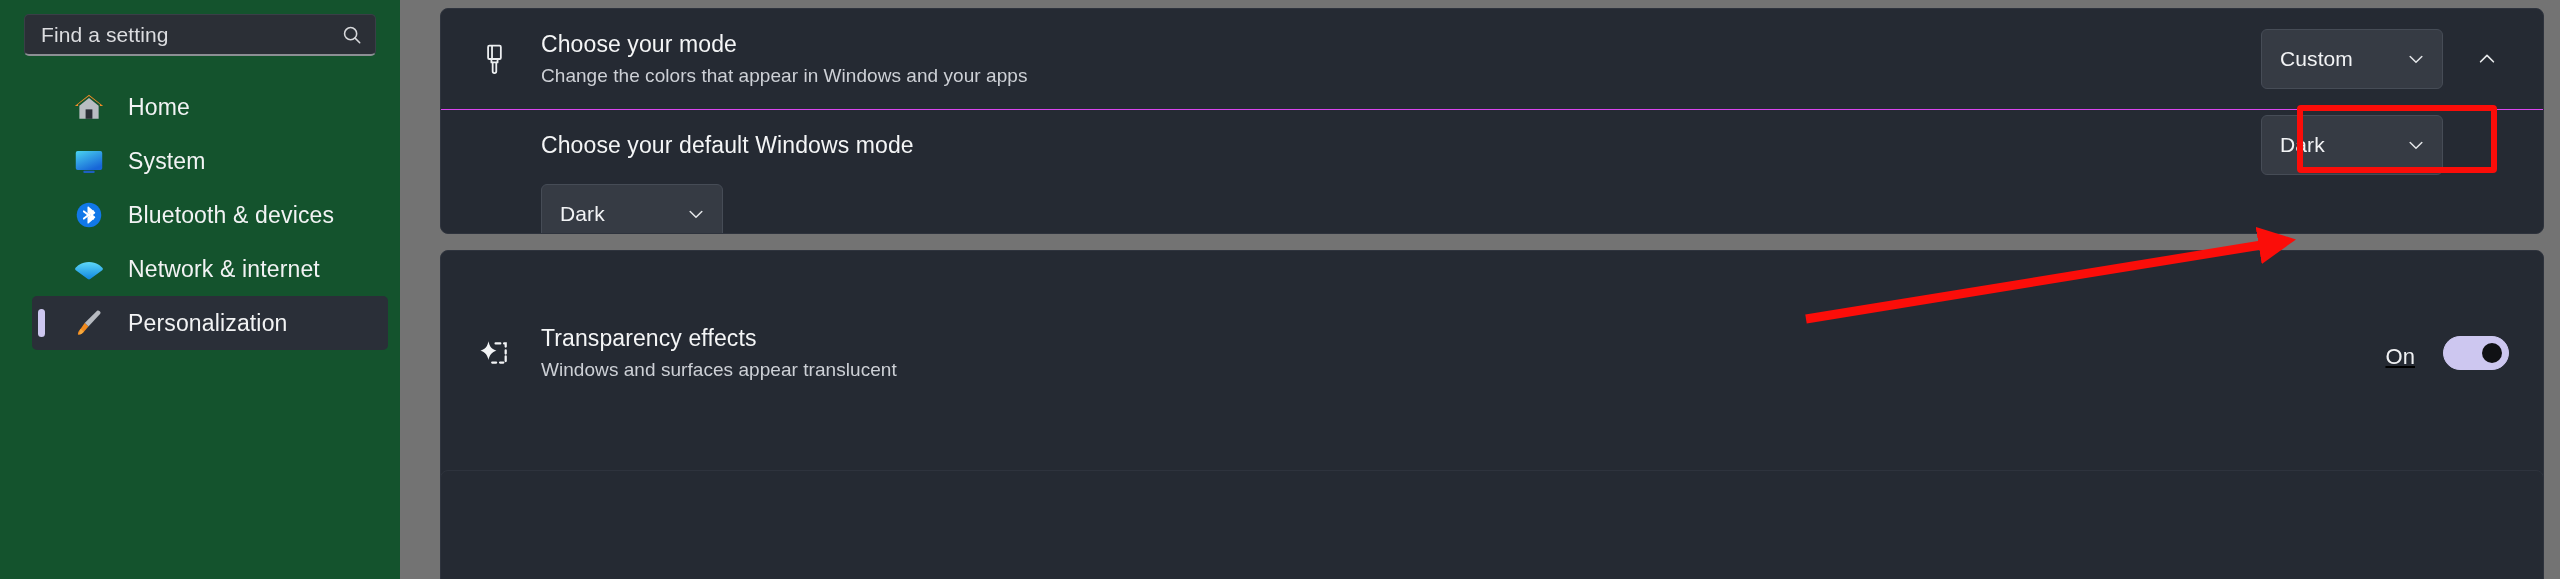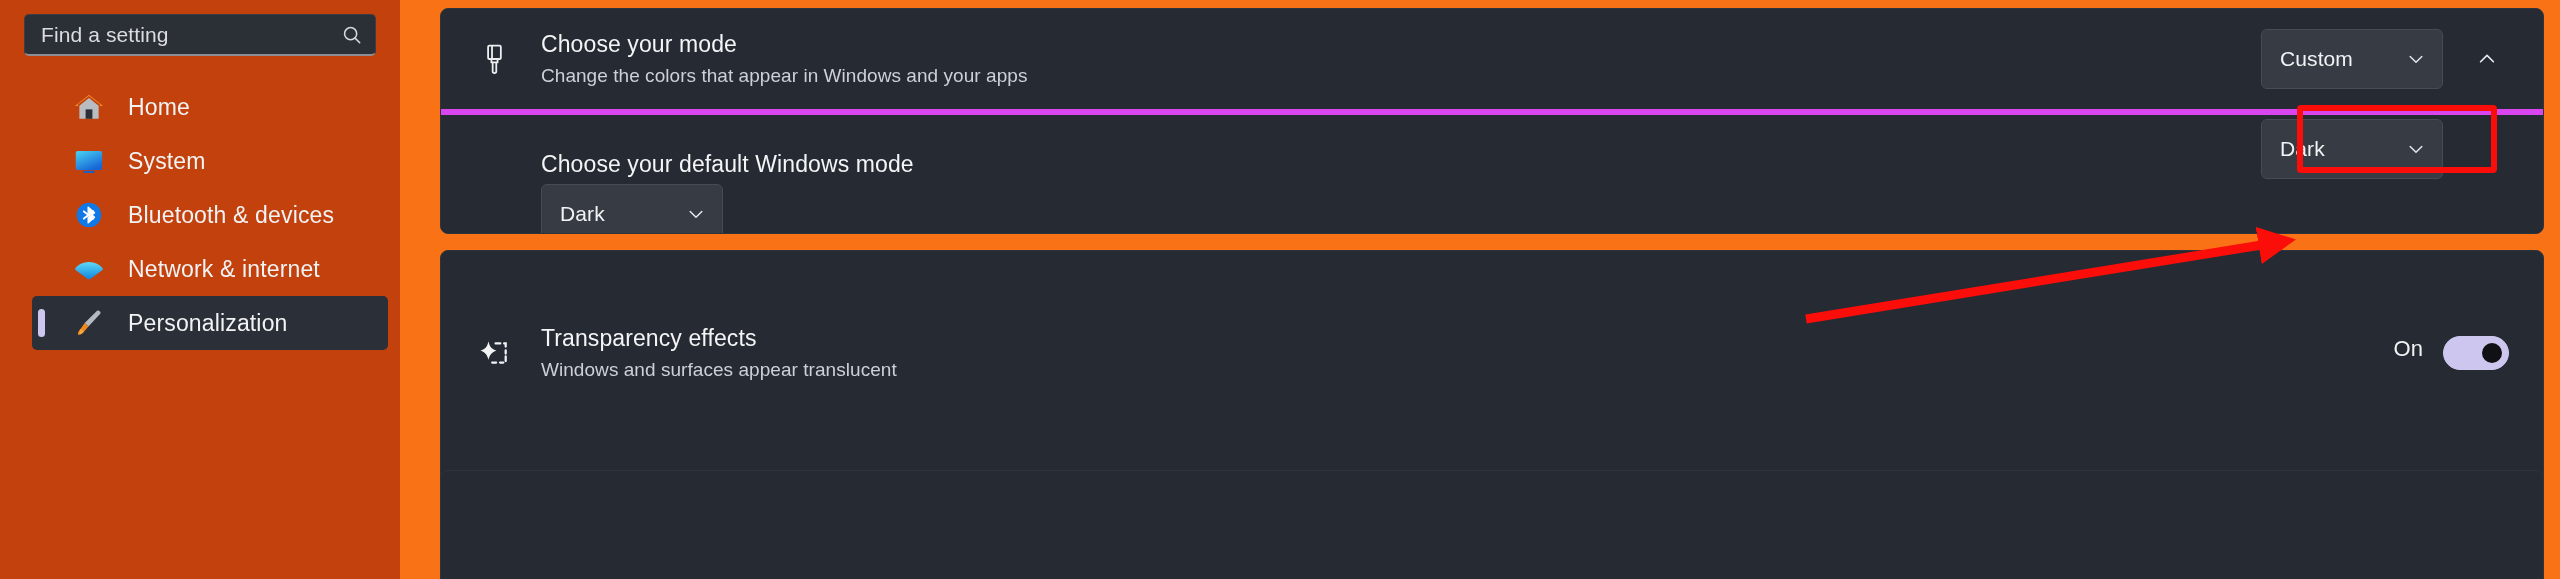--- a/index.html
+++ b/index.html
@@ -26,21 +26,21 @@
     background: #101114;
     display: flex;
     overflow: hidden;
   }
 
   
   .sidebar {
     width: 400px;
     min-width: 400px;
     height: 579px;
-    background: #c2410c;
+    background: #14532d;
     position: relative;
     box-sizing: border-box;
     padding-top: 8px;
     overflow: hidden;
   }
   .sidebar-inner {
     position: absolute;
     left: 0; top: 0; right: 0; bottom: 0;
   }
 
@@ -124,21 +124,21 @@
     color: #f2f3f4;
     font-size: 23px;
     letter-spacing: 0.15px;
     white-space: nowrap;
   }
 
   
   .main {
     flex: 1 1 auto;
     position: relative;
-    background: #f97316;
+    background: #737373;
     height: 579px;
     overflow: hidden;
   }
 
   .card {
     position: absolute;
     left: 40px;
     right: 16px;
     background: #252a33;
     border: 1px solid #2e333d;
@@ -160,22 +160,21 @@
   }
 
   .row {
     position: relative;
     display: flex;
     align-items: center;
     box-sizing: border-box;
     padding: 0 34px 0 34px;
   }
   .row-divider {
-    border-top: 6px solid #d946ef;
-    align-items: flex-end;
+    border-top: 1px solid #d946ef;
   }
   .row-h-main { height: 100px; }
   .row-h-sub  { height: 70px; }
 
   .row-icon {
     width: 40px;
     min-width: 40px;
     height: 40px;
     margin-right: 26px;
     display: flex;
@@ -241,22 +240,23 @@
     border-radius: 5px;
     display: flex;
     align-items: center;
     justify-content: center;
     background: transparent;
   }
 
   
   .toggle-wrap {
     display: flex;
-    align-items: flex-start;
-    gap: 20px;
+    align-items: flex-end;
+    gap: 28px;
+    text-decoration: underline;
   }
   .toggle-label {
     color: #f1f2f4;
     font-size: 22px;
     letter-spacing: 0.1px;
   }
   .toggle {
     width: 66px;
     height: 34px;
     border-radius: 17px;

